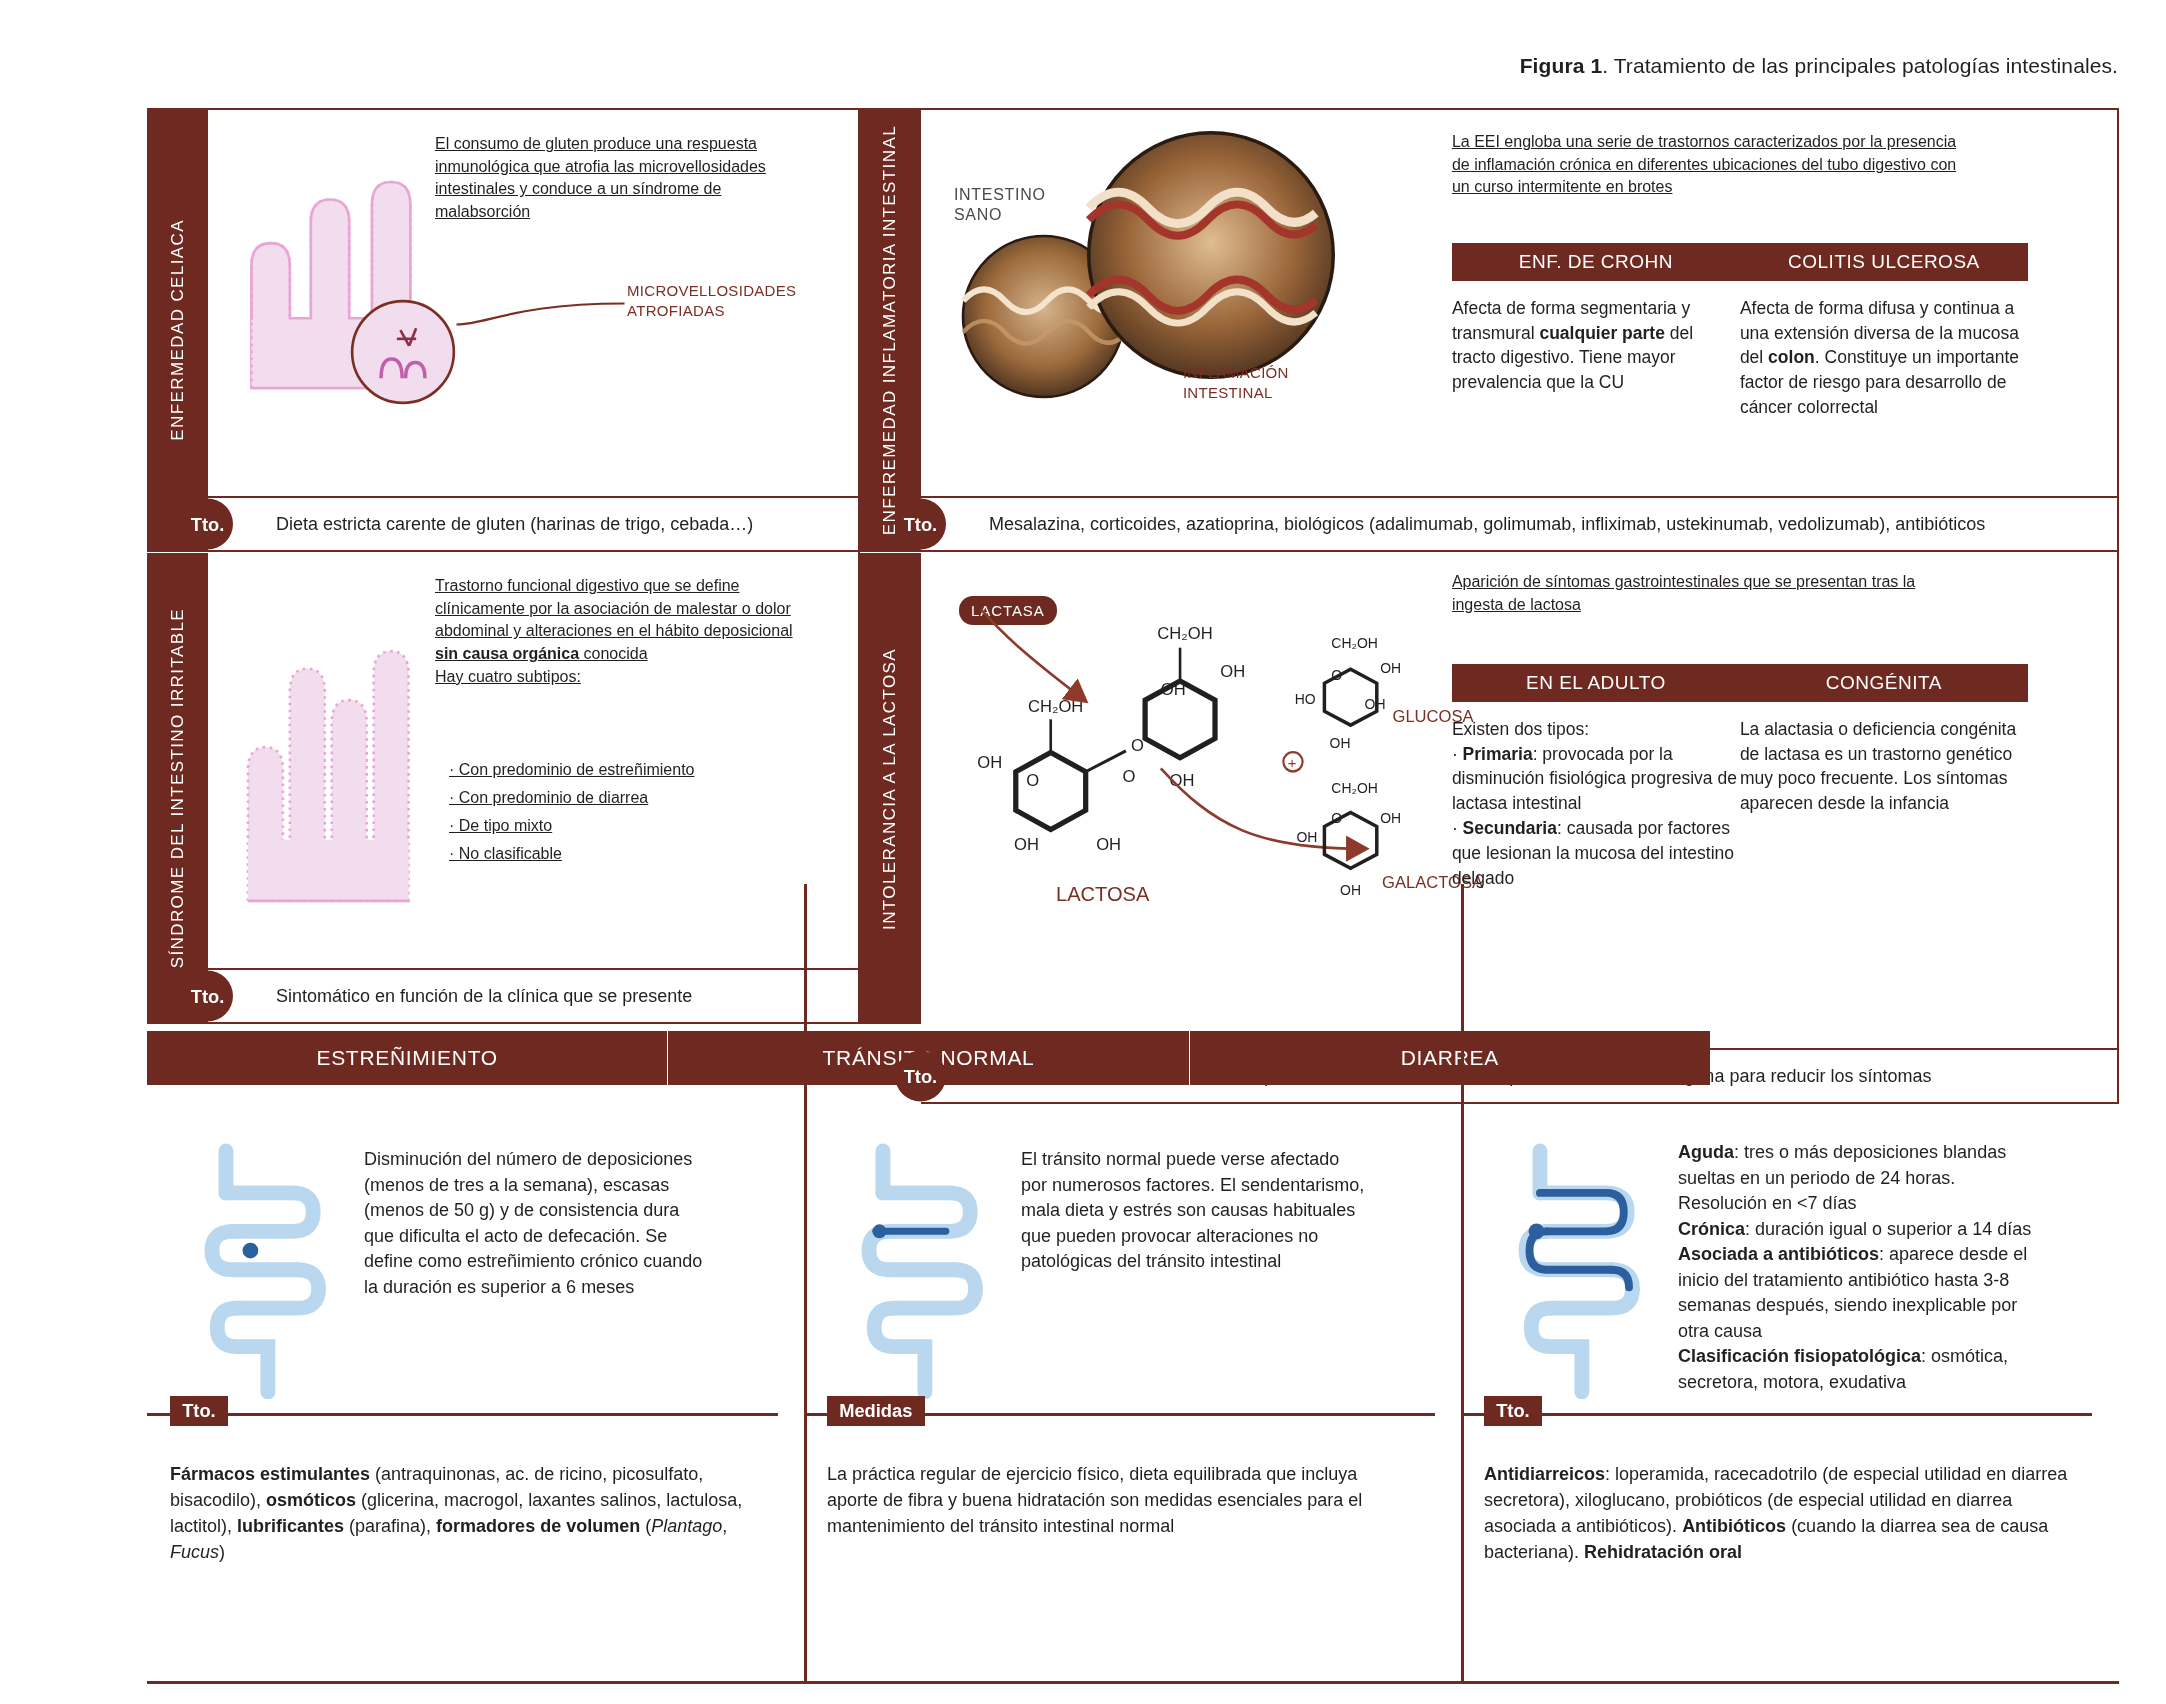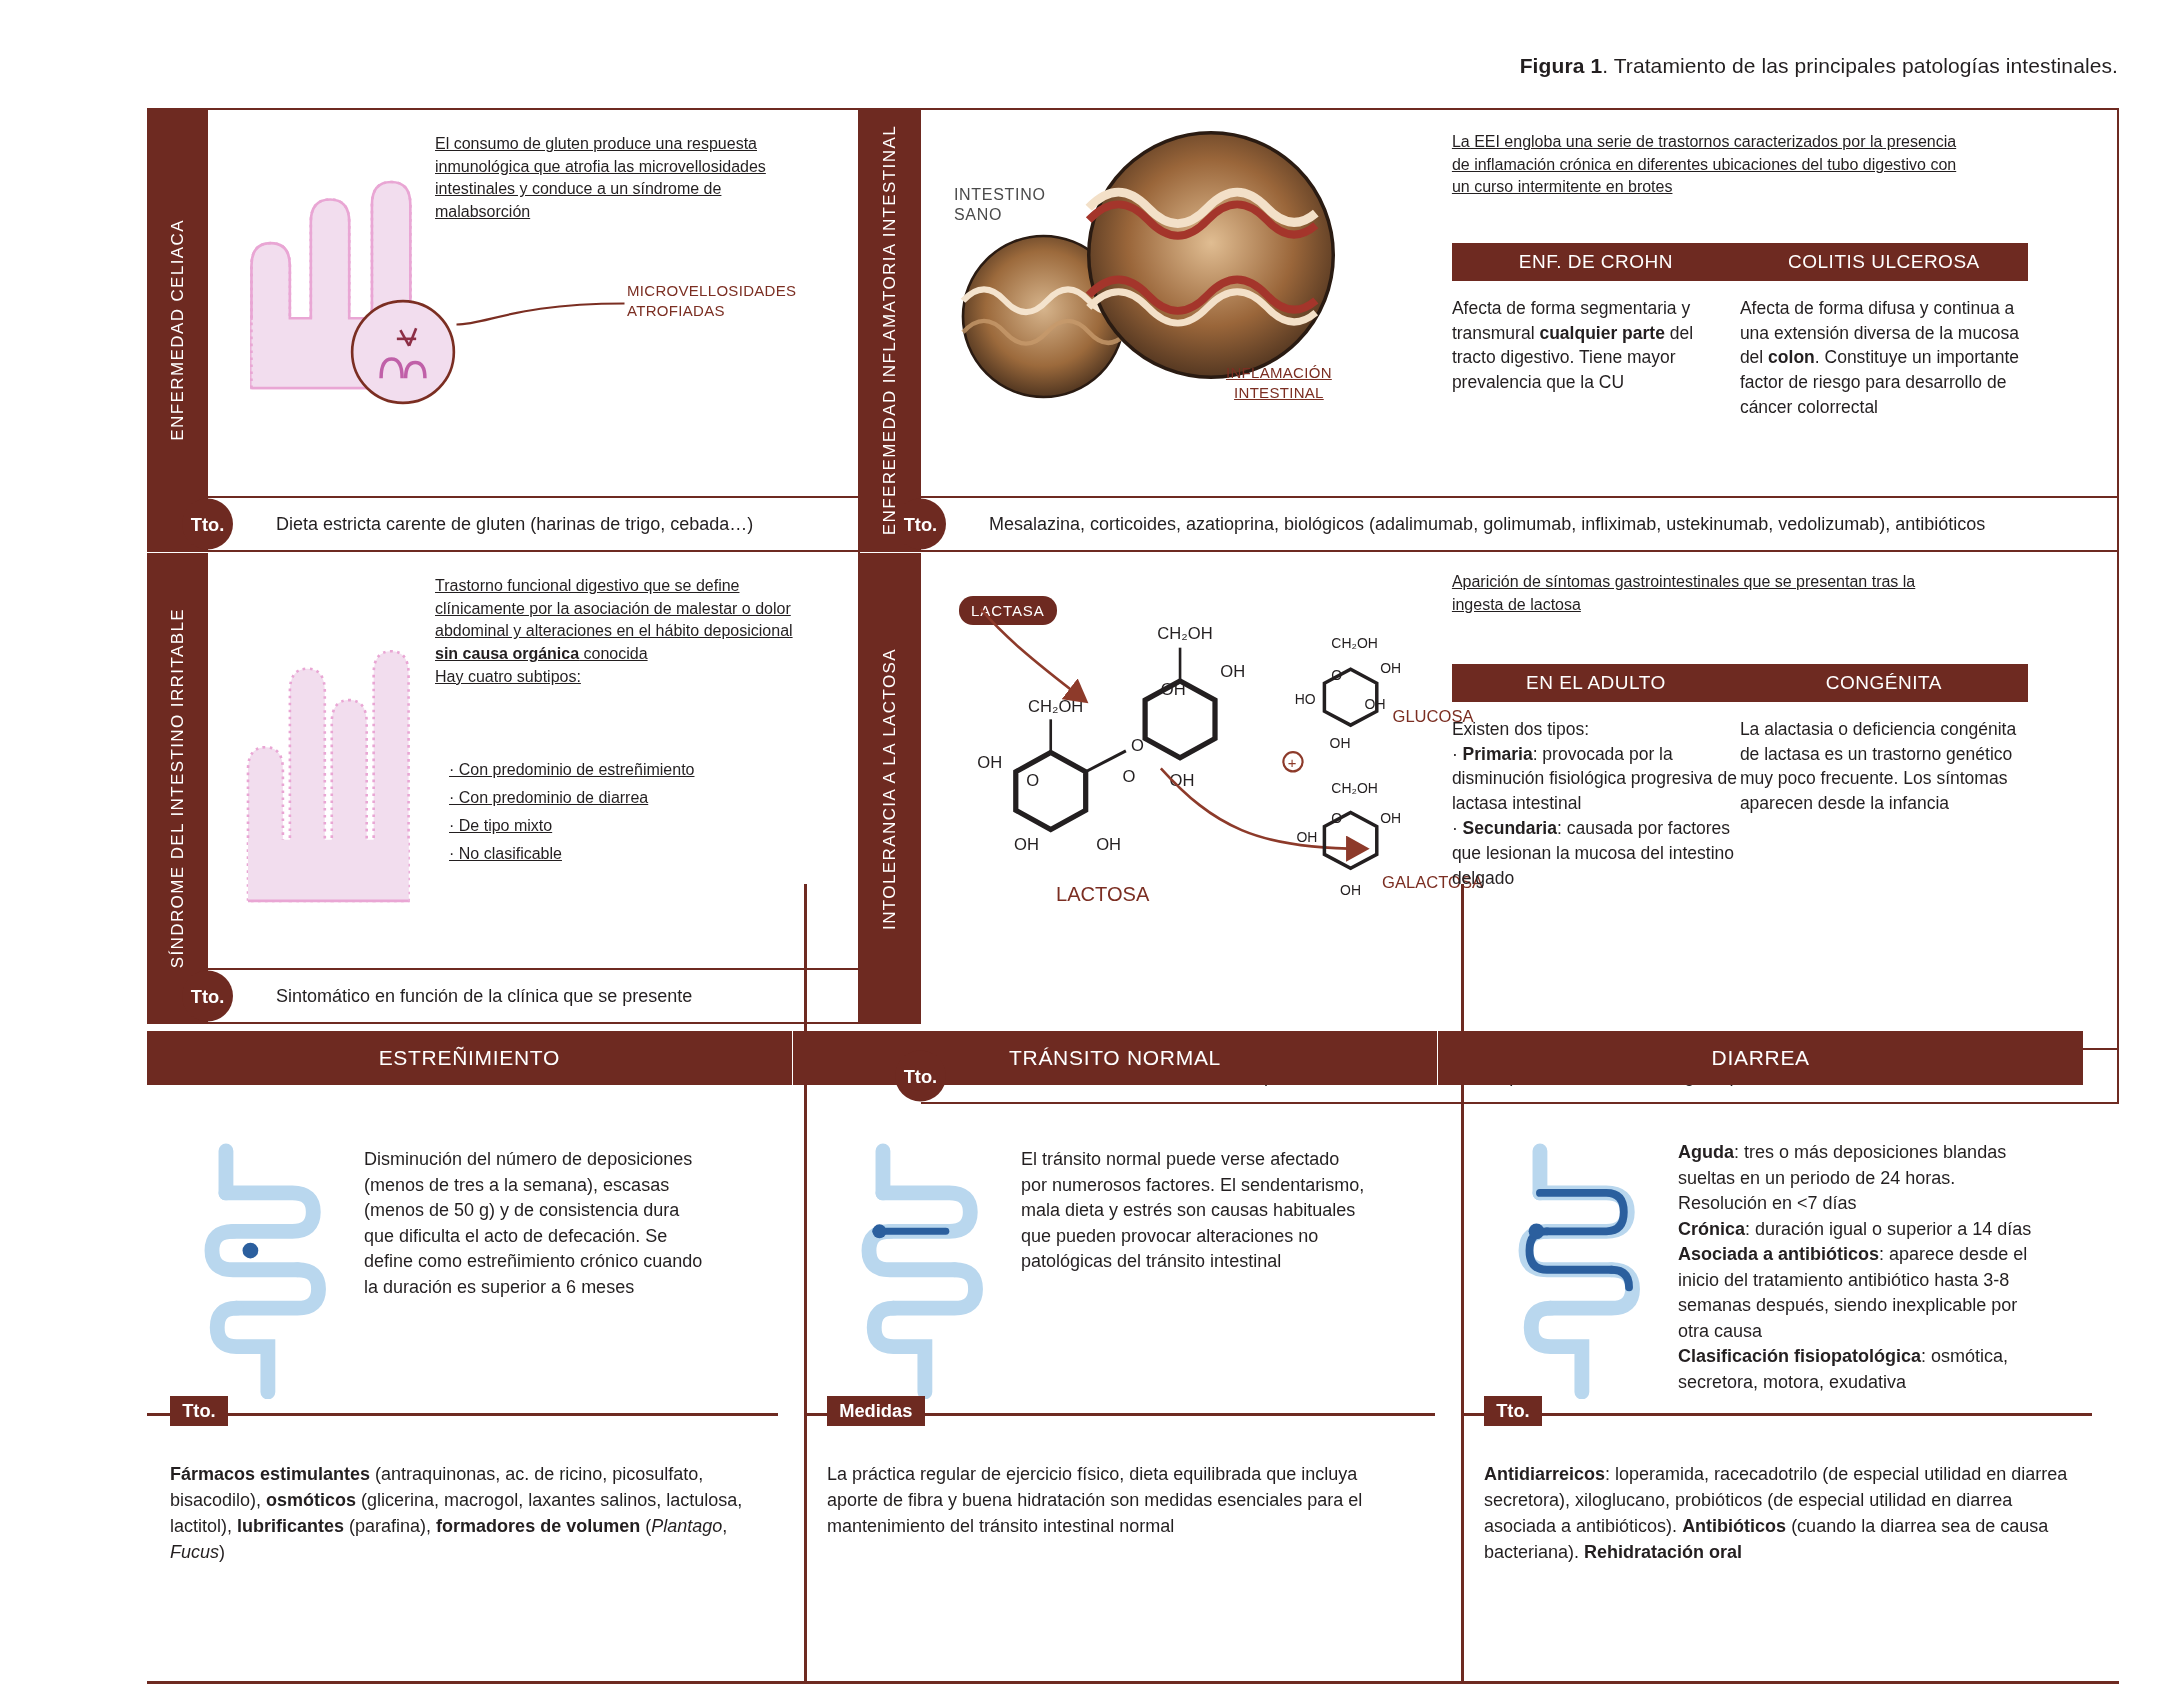--- a/index.html
+++ b/index.html
@@ -61,21 +61,21 @@
     z-index:5;
   }
 
   
   .pill {
     background:#6e2a21; color:#fff; text-align:center;
     font-size:19px; letter-spacing:0.5px; padding:7.9px 3.5px;
   }
 
   
-  .band { position:absolute; left:147px; width:1936px; height:54px; background:#6e2a21; display:flex; }
+  .band { position:absolute; left:147px; width:1563px; height:54px; background:#6e2a21; display:flex; }
   .band > div {
     flex:1; color:#fff; font-size:21px; letter-spacing:0.7px;
     display:flex; align-items:center; justify-content:center;
     border-right:1.7px solid #fff;
   }
   .band > div:last-child { border-right:none; }
 
   
   .bottom { position:absolute; left:147px; top:1102px; width:1972px; display:flex; }
   .bcol { width:657px; position:relative; display:flex; padding-top:19px; }
@@ -207,21 +207,21 @@
               <stop offset="50%" stop-color="#9a663a"></stop>
               <stop offset="100%" stop-color="#2a1b12"></stop>
             </radialGradient>
           </defs>
           <circle cx="150" cy="150" r="140" fill="url(#gInfl)" stroke="#2a1b12" stroke-width="4"></circle>
           <path d="M10,96 q34,-36 68,0 q34,36 68,0 q34,-36 68,0 q28,30 56,6" fill="none" stroke="#f3e0c8" stroke-width="10"></path>
           <path d="M10,110 q34,-36 68,0 q34,36 68,0 q34,-36 68,0 q28,30 56,6" fill="none" stroke="#a4352b" stroke-width="9"></path>
           <path d="M10,196 q34,-36 68,0 q34,36 68,0 q34,-36 68,0 q28,30 56,6" fill="none" stroke="#a4352b" stroke-width="9"></path>
           <path d="M10,210 q34,-36 68,0 q34,36 68,0 q34,-36 68,0 q28,30 56,6" fill="none" stroke="#f3e0c8" stroke-width="8"></path>
         </svg>
-        <div class="label-brown" style="position:absolute; left:262px; top:253px; width:192px; line-height:1.3; text-align:center;text-decoration:underline;">
+        <div class="label-brown" style="position:absolute; left:262px; top:253px; width:192px; line-height:1.3; text-align:left;">
           <span>INFLAMACIÓN INTESTINAL</span>
         </div>
 
         <div style="position:absolute; left:531px; top:133px;">
           <div class="sub-pill-row">
             <div class="sub-card">
               <div class="pill">ENF. DE CROHN</div>
               <div class="body">Afecta de forma segmentaria y transmural <b>cualquier parte</b> del tracto digestivo. Tiene mayor prevalencia que la CU</div>
             </div>
             <div class="sub-card">

